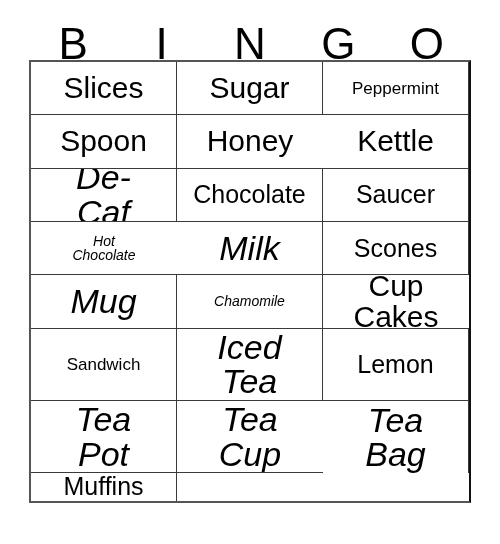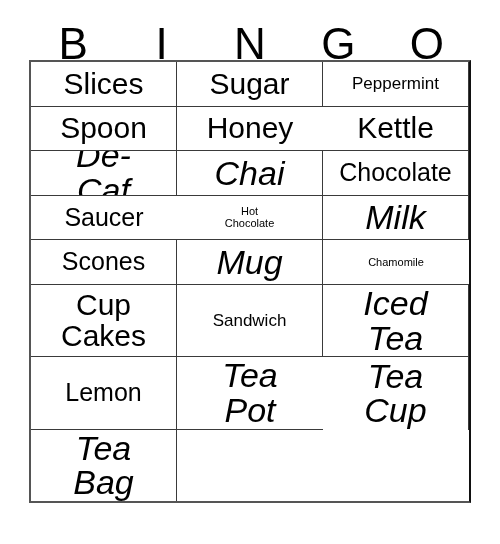--- a/index.html
+++ b/index.html
@@ -83,21 +83,21 @@
     line-height: 1.02;
     white-space: pre-line;
     word-break: normal;
   }
 
   
   .fs-xl   { font-size: 34px; font-style: italic; }
   .fs-lg   { font-size: 30px; }
   .fs-md   { font-size: 25px; }
   .fs-sm   { font-size: 17px; }
-  .fs-xs   { font-size: 11px; }
+  .fs-xs   { font-size: 14px; font-style: italic; }
 </style>
 </head>
 <body>
 
 <div class="card">
 
   <div class="header">
     <div class="header-letter">B</div>
     <div class="header-letter">I</div>
     <div class="header-letter">N</div>
@@ -120,23 +120,20 @@
       </div>
       <div class="cell">
         <span class="cell-text fs-lg">Honey</span>
       </div>
       <div class="cell">
         <span class="cell-text fs-lg">Kettle</span>
       </div>
       <div class="cell">
         <span class="cell-text fs-xl">De-
 Caf</span>
-      </div>
-      <div class="cell">
-        <span class="cell-text fs-xl">Chai</span>
       </div>
       <div class="cell">
         <span class="cell-text fs-md">Chocolate</span>
       </div>
       <div class="cell">
         <span class="cell-text fs-md">Saucer</span>
       </div>
       <div class="cell">
         <span class="cell-text fs-xs">Hot
 Chocolate</span>
@@ -172,15 +169,18 @@
 Pot</span>
       </div>
       <div class="cell">
         <span class="cell-text fs-xl">Tea
 Cup</span>
       </div>
       <div class="cell">
         <span class="cell-text fs-xl">Tea
 Bag</span>
       </div>
+      <div class="cell">
+        <span class="cell-text fs-md">Muffins</span>
+      </div>
     </div>
 
 </div>
 
 </body></html>

